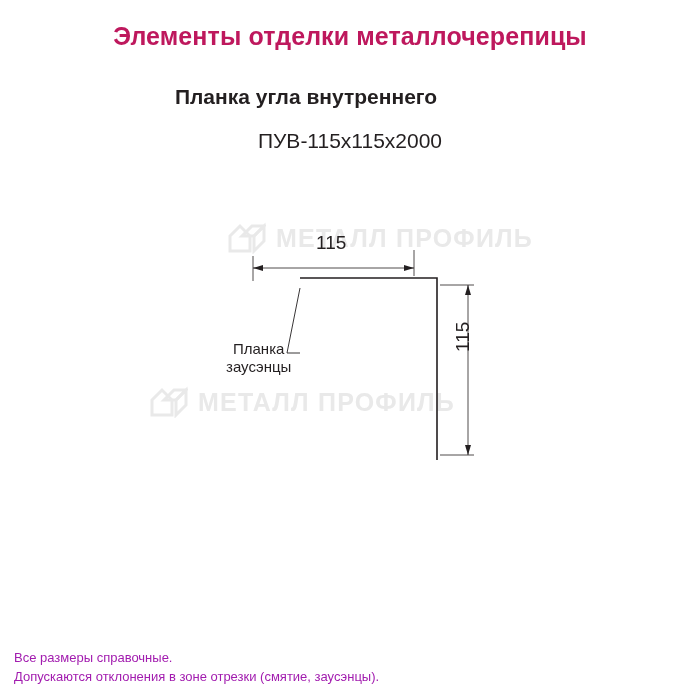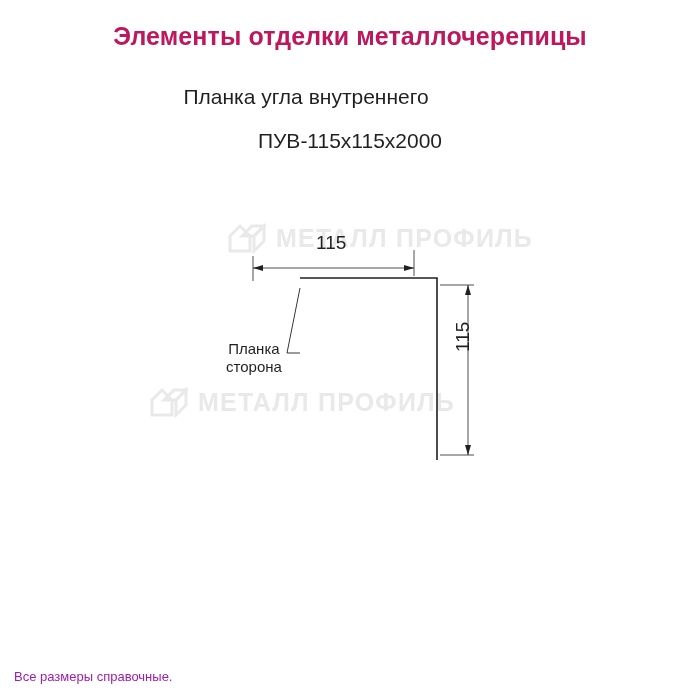--- a/index.html
+++ b/index.html
@@ -29,20 +29,21 @@
     color: #be185d;
   }
   .subtitle {
     position: absolute;
     left: 0;
     top: 85px;
     width: 612px;
     text-align: center;
     font-size: 21px;
     color: #231f20;
+    font-weight: bold;
   }
   .code {
     position: absolute;
     left: 0;
     top: 129px;
     width: 700px;
     text-align: center;
     font-size: 21px;
     color: #231f20;
   }
@@ -169,18 +170,19 @@
   <g stroke="#231f20" stroke-width="0.9" fill="none">
     <path d="M300 288 L287 353 L300 353"></path>
   </g>
 </svg>
 
 <div class="dim-label dim-top">115</div>
 <div class="dim-label dim-right">115</div>
 
 <div class="face-label">
   <div>Планка</div>
-  <div>сторона</div>
+  <div>заусэнцы</div>
 </div>
 
 <div class="notes">
   <div>Все размеры справочные.</div>
+  <div>Допускаются отклонения в зоне отрезки (смятие, заусэнцы).</div>
 </div>
 
 </body></html>

